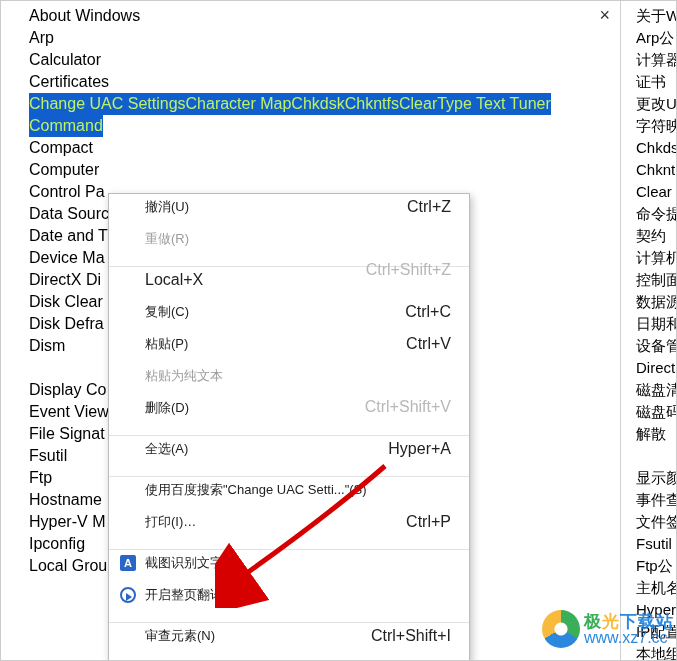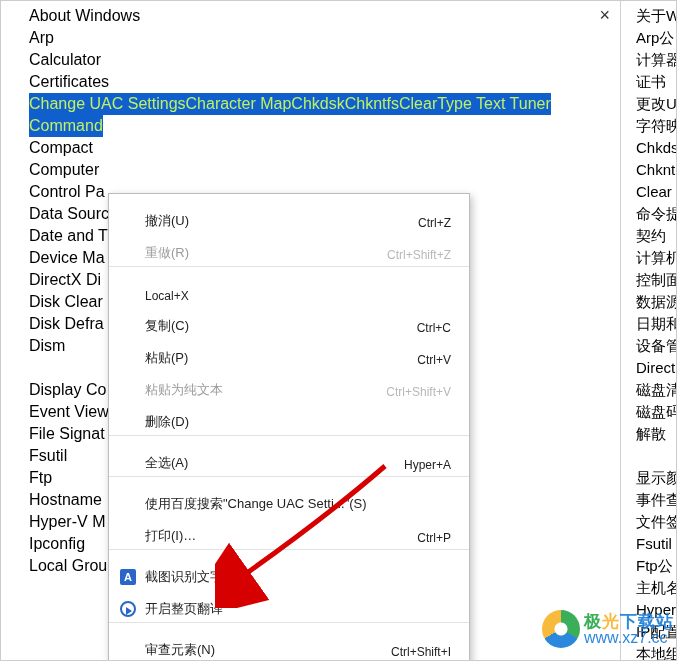--- a/index.html
+++ b/index.html
@@ -66,31 +66,31 @@
     background: #fff;
     border: 1px solid #bcbcbc;
     box-shadow: 2px 3px 8px rgba(0,0,0,0.25);
     font-family: "Microsoft YaHei", "SimSun", sans-serif;
     font-size: 13px;
     padding: 4px 0;
     z-index: 10;
   }
   .menu-item {
     display: flex;
-    align-items: flex-end;
+    align-items: flex-start;
     height: 32px;
     padding: 0 18px 0 36px;
     color: #222;
     position: relative;
     cursor: default;
   }
   .menu-item.disabled { color: #9b9b9b; }
   .menu-item .label { flex: 1; }
-  .menu-item .shortcut { color: inherit; font-size: 12px; }
-  .menu-item.disabled .shortcut { color: #b8b8b8; }
+  .menu-item .shortcut { color: inherit; font-size: 16px; }
+  .menu-item.disabled .shortcut { color: #b8b8b8; margin-top: 31px; }
   .menu-sep {
     height: 1px;
     background: #e2e2e2;
     margin: 4px 0;
   }
   .menu-icon {
     position: absolute;
     left: 10px;
     width: 18px;
     height: 18px;

